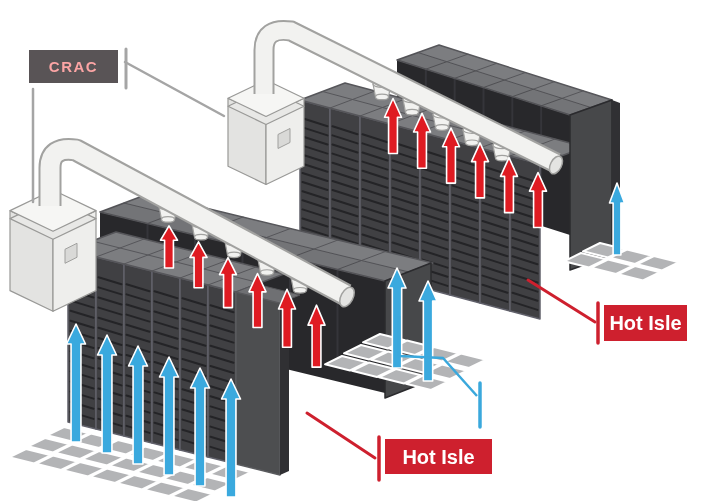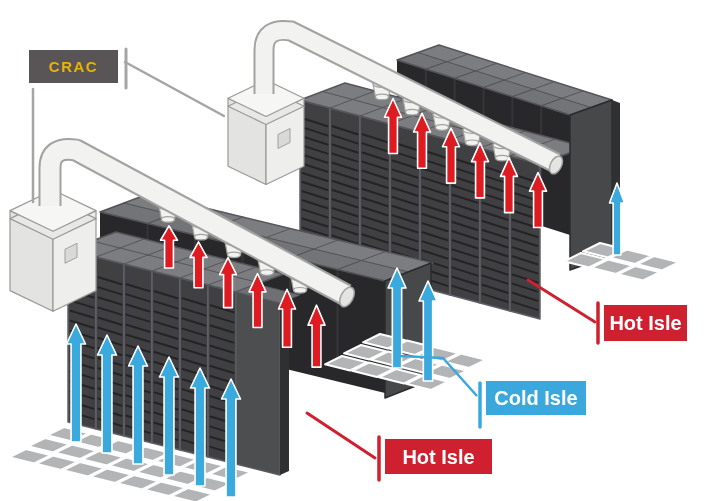--- a/index.html
+++ b/index.html
@@ -399,20 +399,19 @@
       <line x1="125" y1="62" x2="224" y2="116" stroke="#a5a5a5" stroke-width="2.5" stroke-linecap="round"></line>
       <line x1="126" y1="49" x2="126" y2="88" stroke="#a5a5a5" stroke-width="3" stroke-linecap="round"></line>
       <line x1="528" y1="280" x2="595" y2="322" stroke="#ce202e" stroke-width="3" stroke-linecap="round"></line>
       <line x1="598" y1="303" x2="598" y2="343" stroke="#ce202e" stroke-width="3.5" stroke-linecap="round"></line>
       <path d="M 399 316 L 399 356 L 443 358 L 477 396" fill="none" stroke="#3aa8dc" stroke-width="2.5" stroke-linejoin="round"></path>
       <line x1="480" y1="383" x2="480" y2="427" stroke="#3aa8dc" stroke-width="3.5" stroke-linecap="round"></line>
       <line x1="307" y1="413" x2="375" y2="458" stroke="#ce202e" stroke-width="3" stroke-linecap="round"></line>
       <line x1="379" y1="437" x2="379" y2="480" stroke="#ce202e" stroke-width="3.5" stroke-linecap="round"></line>
     </svg>
 
-  <div class="callout-label crac" id="lbl-crac" style="left: 29px; top: 50px; width: 89px; height: 33px; background: rgb(89, 84, 86); color: #eab308;">CRAC</div>
+  <div class="callout-label crac" id="lbl-crac" style="left: 29px; top: 50px; width: 89px; height: 33px; background: rgb(89, 84, 86); color: #fca5a5;">CRAC</div>
 
   <div class="callout-label" id="lbl-hot-top" style="left: 604px; top: 305px; width: 83px; height: 36px; background: rgb(206, 32, 46); color: rgb(255, 255, 255);">Hot Isle</div>
 
-  <div class="callout-label" id="lbl-cold" style="left: 486px; top: 381px; width: 100px; height: 34px; background: rgb(58, 168, 220); color: rgb(255, 255, 255);">Cold Isle</div>
 
   <div class="callout-label" id="lbl-hot-bottom" style="left: 385px; top: 439px; width: 107px; height: 35px; background: rgb(206, 32, 46); color: rgb(255, 255, 255);">Hot Isle</div>
 </div>
 
 </body></html>

